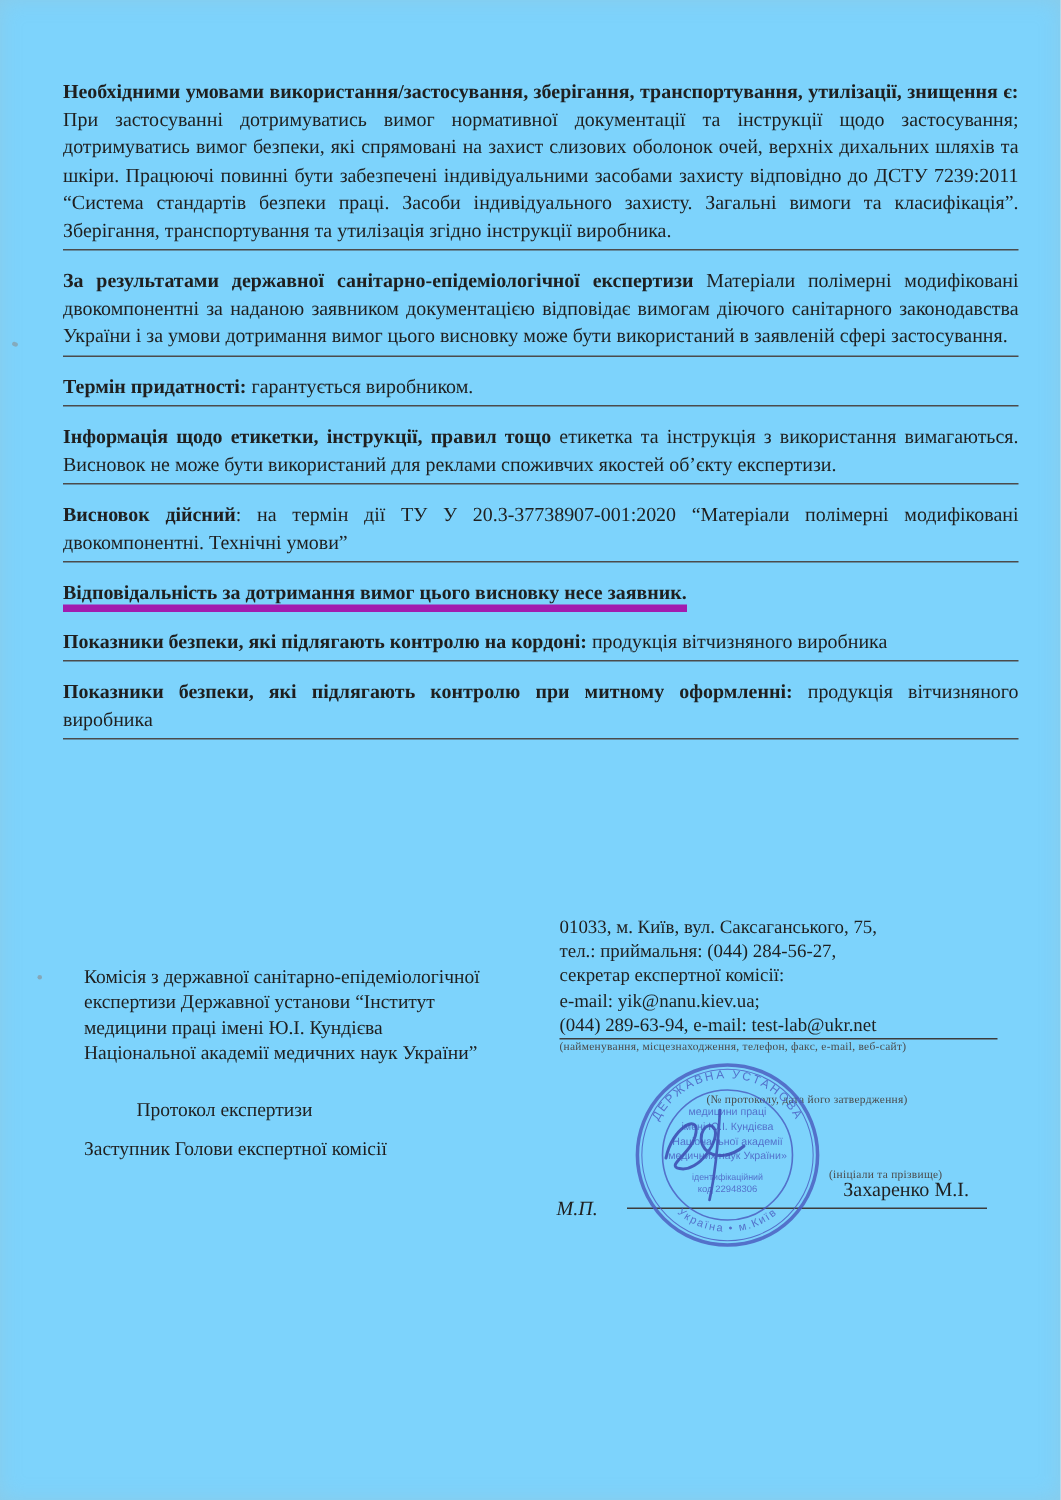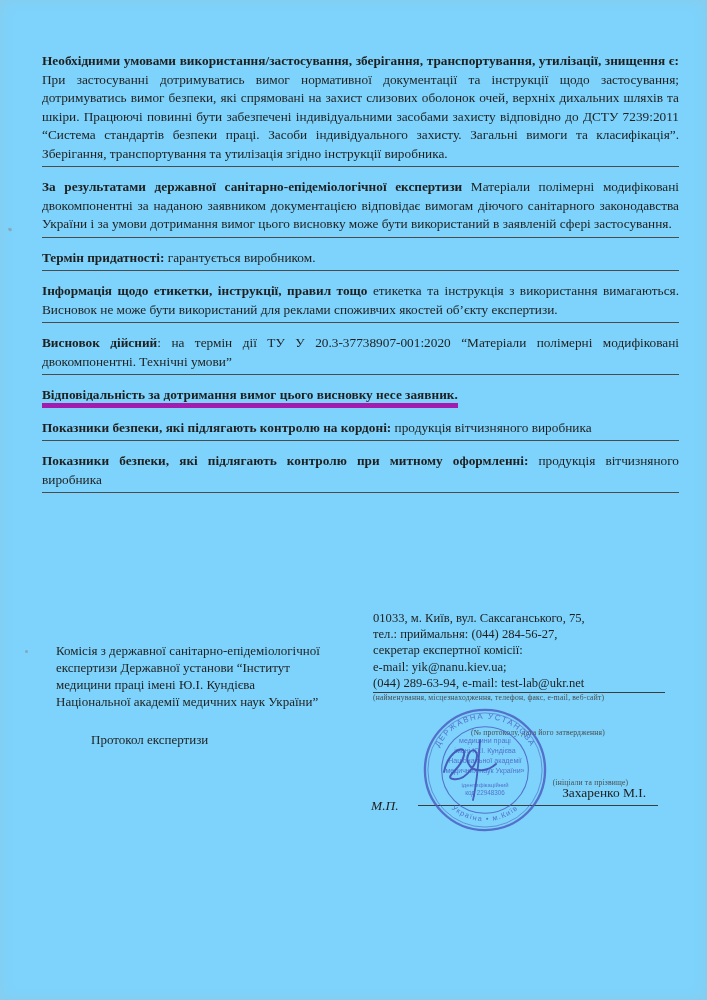--- a/index.html
+++ b/index.html
@@ -117,20 +117,21 @@
     <span class="line">тел.: приймальня: (044) 284-56-27,</span>
     <span class="line">секретар експертної комісії:</span>
     <span class="line">e-mail: yik@nanu.kiev.ua;</span>
     <span class="line underlined">(044) 289-63-94, e-mail: test-lab@ukr.net</span>
     <span class="caption">(найменування, місцезнаходження, телефон, факс, e-mail, веб-сайт)</span>
   </div>
 
   <div class="protocol-label">Протокол експертизи</div>
   <div class="protocol-caption caption">(№ протоколу, дата його затвердження)</div>
 
+  <div class="deputy-label">Заступник Голови експертної комісії</div>
   <div class="deputy-sig">
     <span class="name">Захаренко М.І.</span>
   </div>
   <div class="deputy-caption caption">(ініціали та прізвище)</div>
 
   <div class="mp">М.П.</div>
 
   <svg class="stamp" viewBox="0 0 130 130" aria-hidden="true">
     <defs>
       <path id="arcTop" d="M 13,65 A 52,52 0 0 1 117,65"></path>

